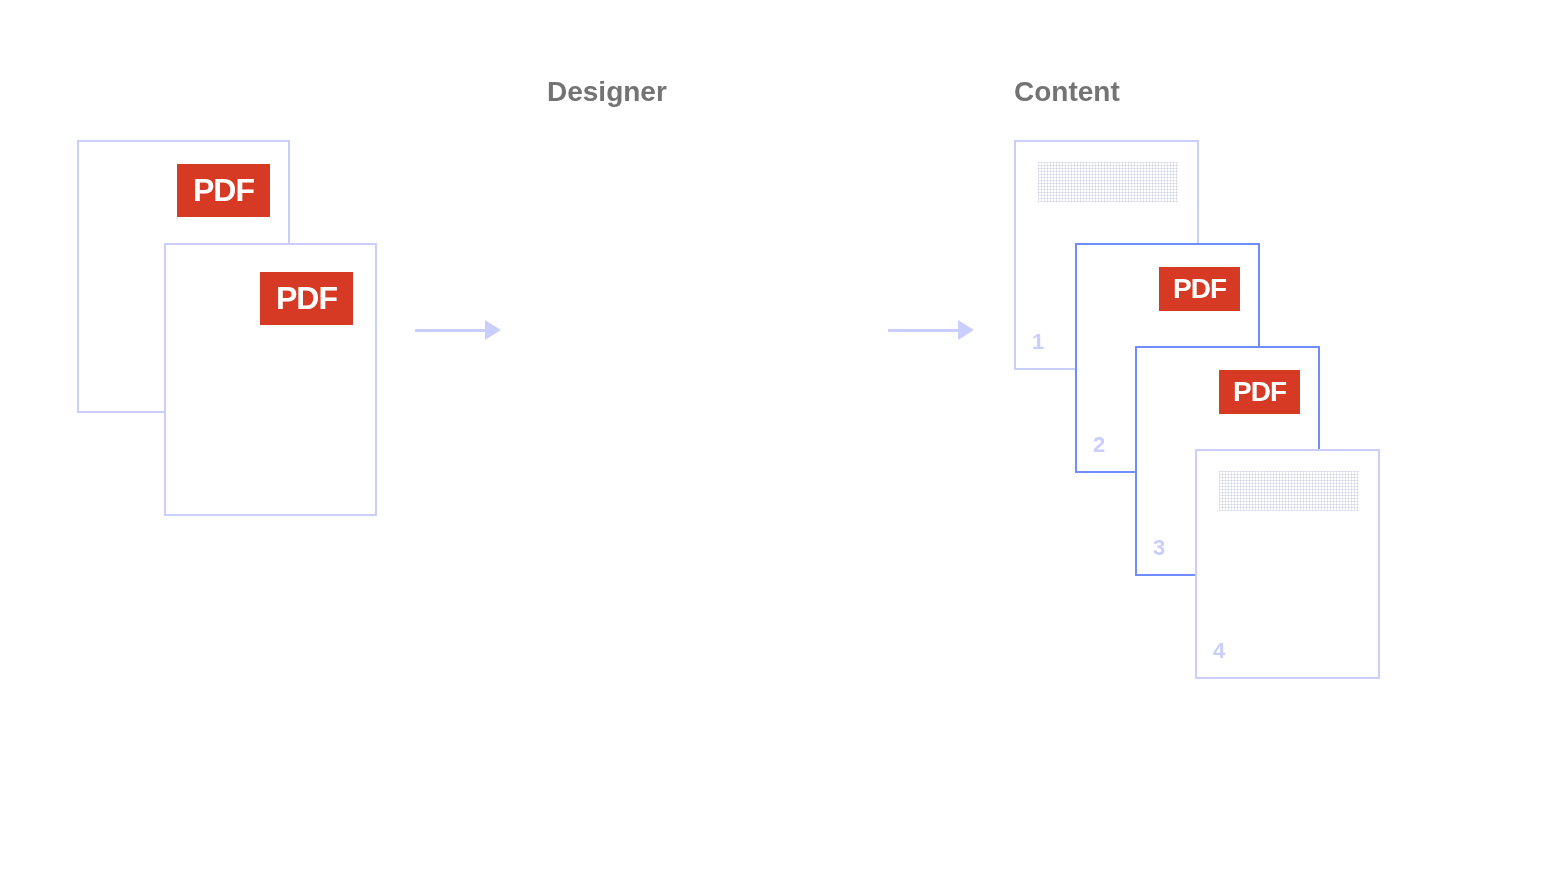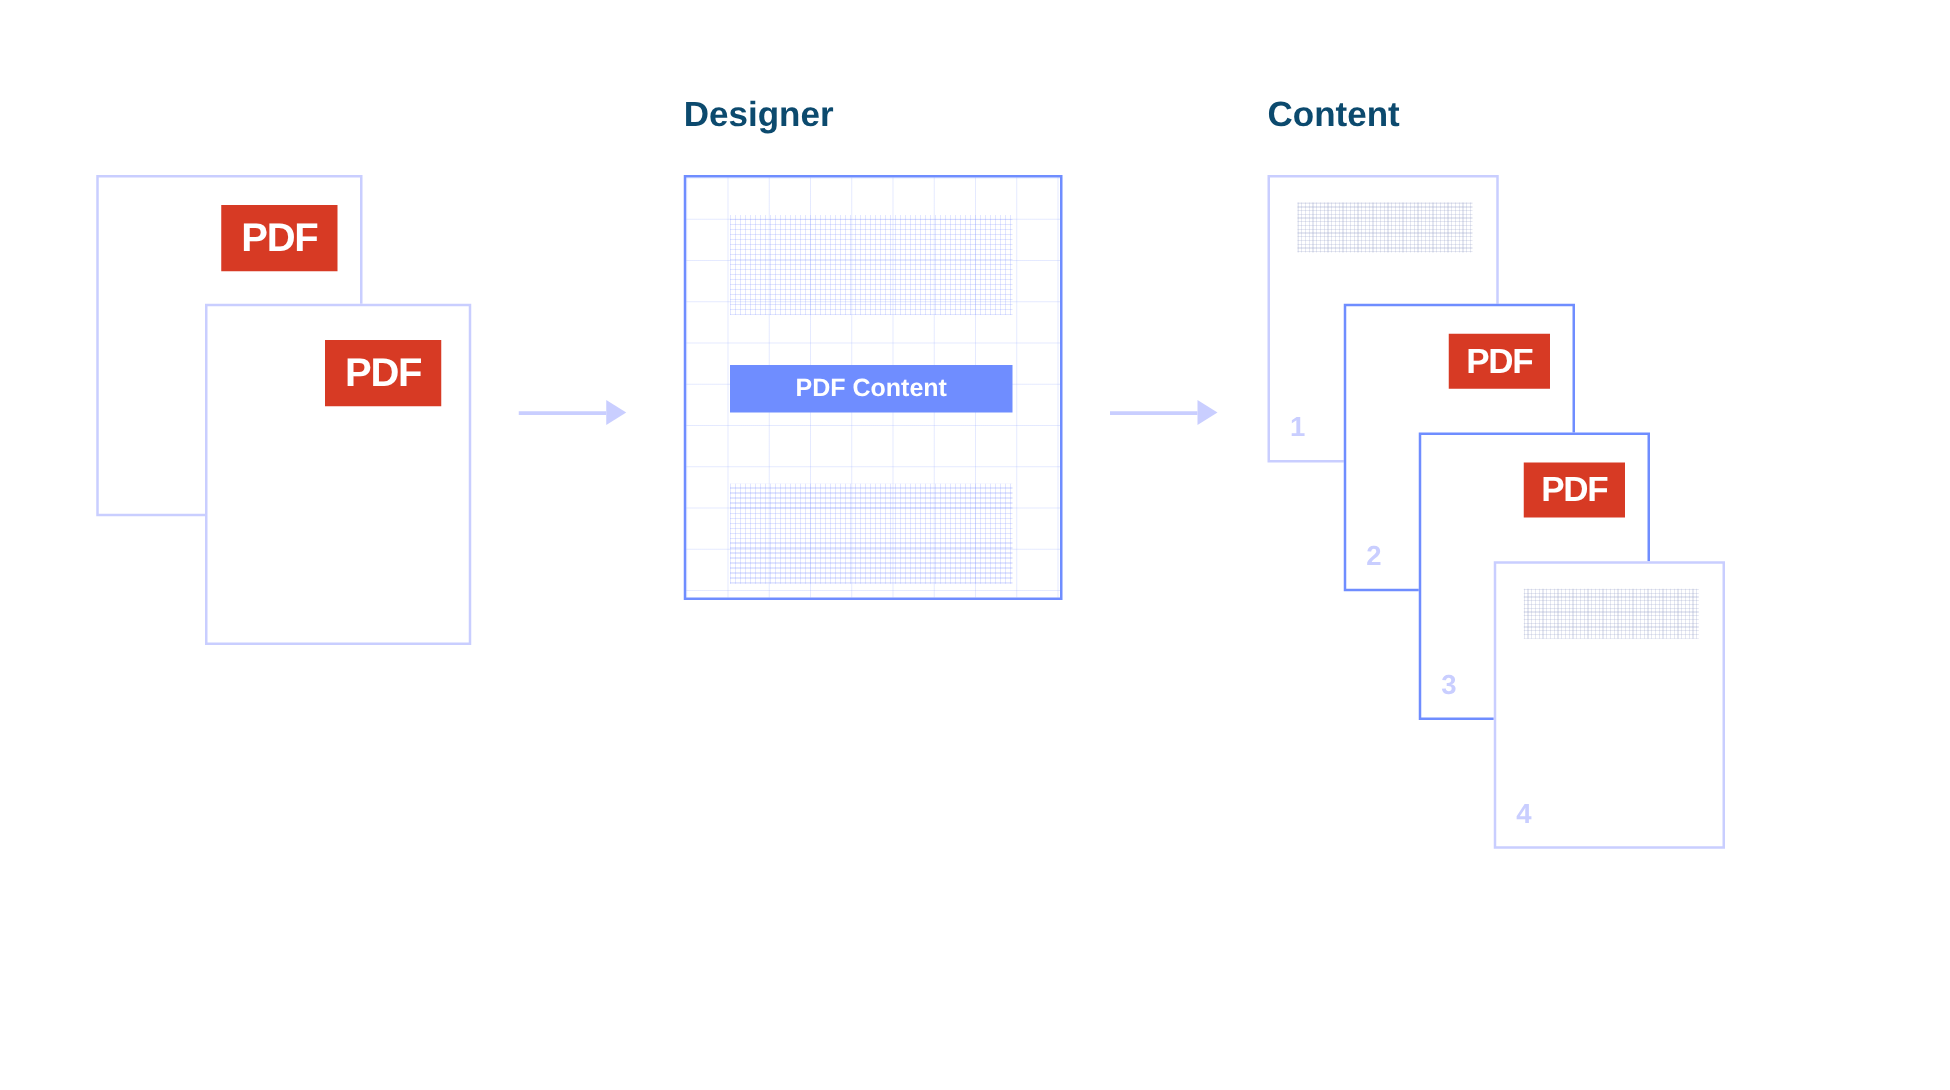--- a/index.html
+++ b/index.html
@@ -87,21 +87,21 @@
       top: 320px;
     }
     .arrow-2 {
       left: 888px;
       top: 320px;
     }
     
     
     .section-label {
       position: absolute;
-      color: #0c4a6e;
+      color: #737373;
       font-weight: 800;
       font-size: 28px;
     }
     .label-designer {
       left: 547px;
       top: 76px;
     }
     .label-preview {
       left: 1014px;
       top: 76px;
@@ -228,25 +228,20 @@
   <div class="source-page source-page-2">
     <div class="pdf-badge">PDF</div>
   </div>
 
   <div class="arrow arrow-1">
     <div class="arrow-line"></div>
     <div class="arrow-head"></div>
   </div>
 
   <div class="section-label label-designer">Designer</div>
-  <div class="designer-panel">
-    <div class="shaded-region region-top"></div>
-    <div class="pdf-content-bar">PDF Content</div>
-    <div class="shaded-region region-bottom"></div>
-  </div>
 
   <div class="arrow arrow-2">
     <div class="arrow-line"></div>
     <div class="arrow-head"></div>
   </div>
 
   <div class="section-label label-preview">Content</div>
 
   <div class="preview-page preview-1">
     <div class="preview-shaded"></div>

